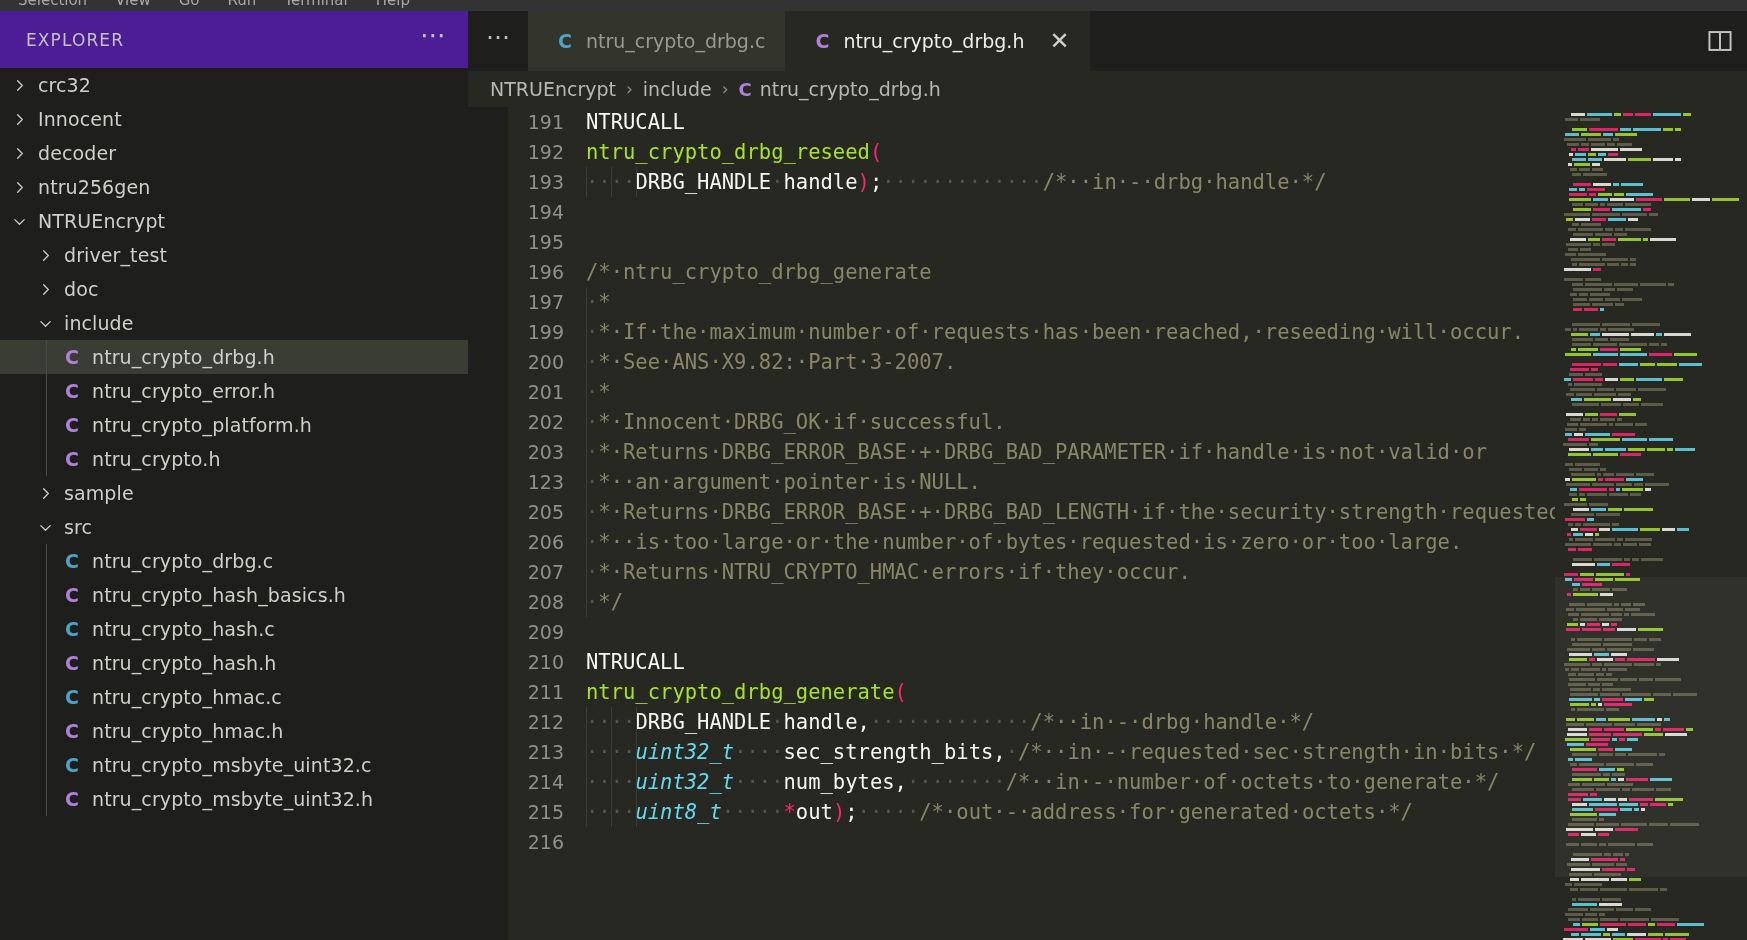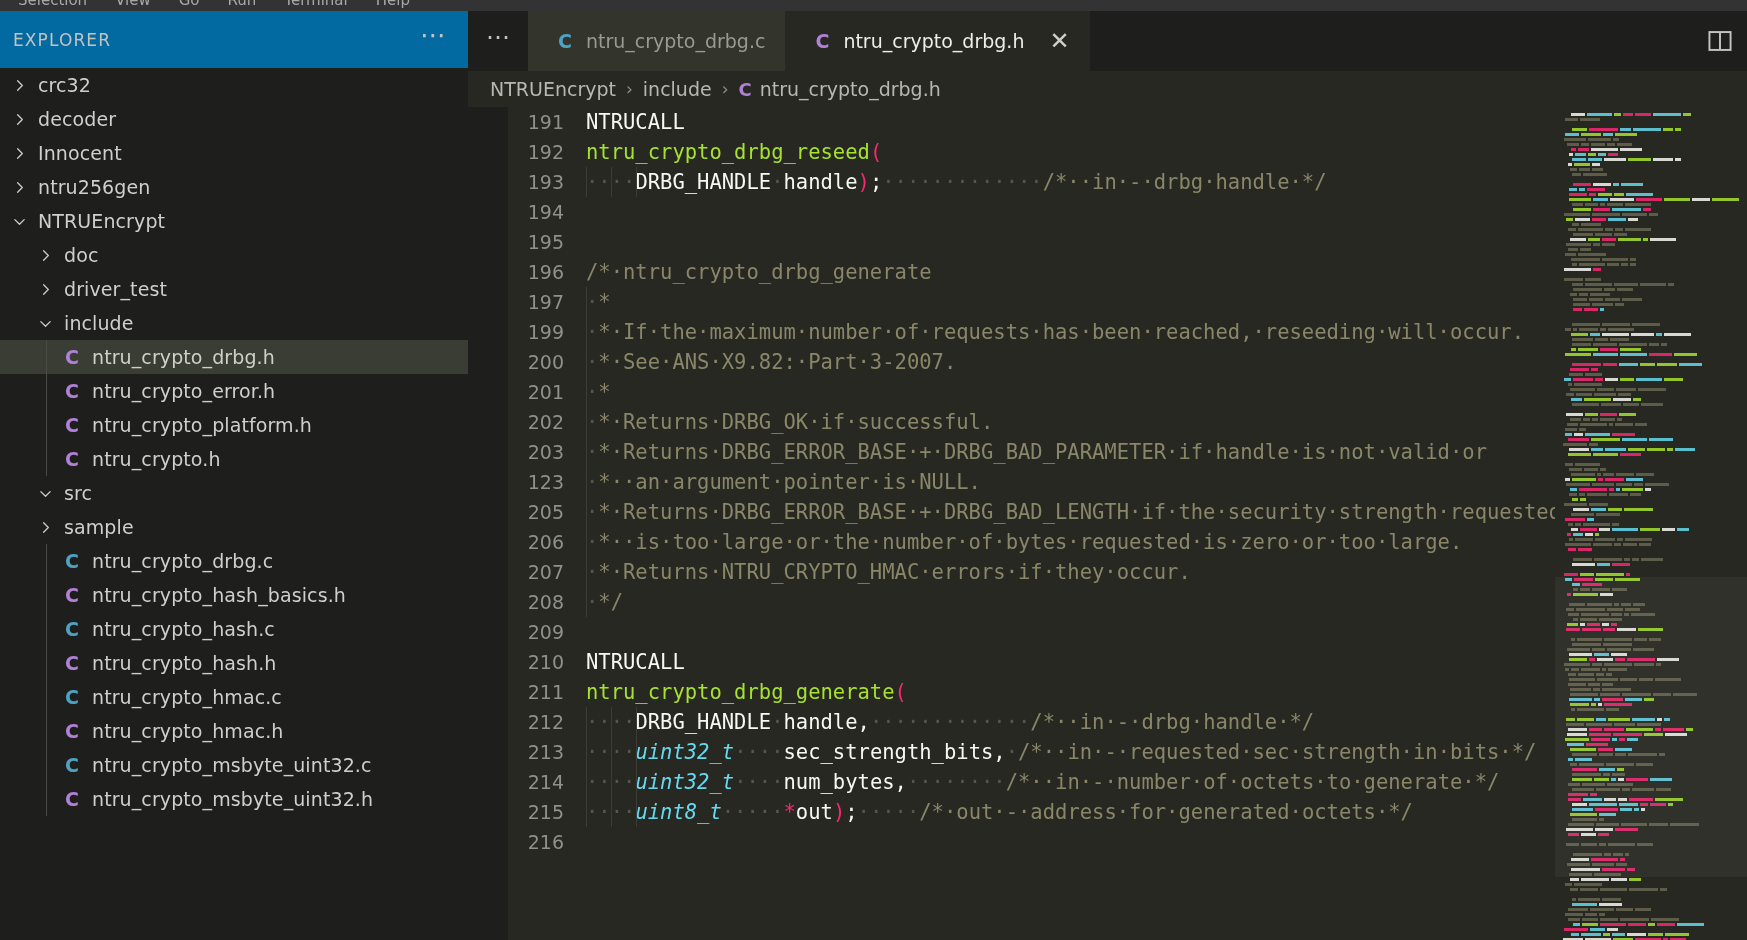--- a/index.html
+++ b/index.html
@@ -44,22 +44,22 @@
     display: flex;
     flex-direction: column;
     min-height: 0;
     position: relative;
   }
   .sb-header {
     height: 57px;
     flex: 0 0 57px;
     display: flex;
     align-items: center;
-    padding: 0 20px 0 13px;
-    background: #0369a1;
+    padding: 0 20px 0 26px;
+    background: #4c1d95;
     justify-content: flex-end;
   }
   .sb-title {
     font-size: 17px;
     letter-spacing: 1.1px;
     color: #c3c3c0;
     font-weight: 400;
     flex: 1;
   }
   .sb-more {
@@ -287,30 +287,30 @@
             </span>
             <span class="tlabel">crc32</span>
           </div>
           <div class="trow">
             <span style="width: 6px; flex: 0 0 6px;"></span>
             <span class="chev">
               <svg width="15" height="15" viewBox="0 0 16 16">
                 <path d="M6 3 L11 8 L6 13" fill="none" stroke="#ccccc7" stroke-width="1.4" stroke-linecap="round" stroke-linejoin="round"></path>
               </svg>
             </span>
-            <span class="tlabel">decoder</span>
+            <span class="tlabel">Innocent</span>
           </div>
           <div class="trow">
             <span style="width: 6px; flex: 0 0 6px;"></span>
             <span class="chev">
               <svg width="15" height="15" viewBox="0 0 16 16">
                 <path d="M6 3 L11 8 L6 13" fill="none" stroke="#ccccc7" stroke-width="1.4" stroke-linecap="round" stroke-linejoin="round"></path>
               </svg>
             </span>
-            <span class="tlabel">Innocent</span>
+            <span class="tlabel">decoder</span>
           </div>
           <div class="trow">
             <span style="width: 6px; flex: 0 0 6px;"></span>
             <span class="chev">
               <svg width="15" height="15" viewBox="0 0 16 16">
                 <path d="M6 3 L11 8 L6 13" fill="none" stroke="#ccccc7" stroke-width="1.4" stroke-linecap="round" stroke-linejoin="round"></path>
               </svg>
             </span>
             <span class="tlabel">ntru256gen</span>
           </div>
@@ -323,30 +323,30 @@
             </span>
             <span class="tlabel">NTRUEncrypt</span>
           </div>
           <div class="trow">
             <span style="width: 32px; flex: 0 0 32px;"></span>
             <span class="chev">
               <svg width="15" height="15" viewBox="0 0 16 16">
                 <path d="M6 3 L11 8 L6 13" fill="none" stroke="#ccccc7" stroke-width="1.4" stroke-linecap="round" stroke-linejoin="round"></path>
               </svg>
             </span>
-            <span class="tlabel">doc</span>
+            <span class="tlabel">driver_test</span>
           </div>
           <div class="trow">
             <span style="width: 32px; flex: 0 0 32px;"></span>
             <span class="chev">
               <svg width="15" height="15" viewBox="0 0 16 16">
                 <path d="M6 3 L11 8 L6 13" fill="none" stroke="#ccccc7" stroke-width="1.4" stroke-linecap="round" stroke-linejoin="round"></path>
               </svg>
             </span>
-            <span class="tlabel">driver_test</span>
+            <span class="tlabel">doc</span>
           </div>
           <div class="trow">
             <span style="width: 32px; flex: 0 0 32px;"></span>
             <span class="chev">
               <svg width="15" height="15" viewBox="0 0 16 16">
                 <path d="M3 6 L8 11 L13 6" fill="none" stroke="#ccccc7" stroke-width="1.4" stroke-linecap="round" stroke-linejoin="round"></path>
               </svg>
             </span>
             <span class="tlabel">include</span>
           </div>
@@ -371,33 +371,33 @@
           <div class="trow">
             <span class="indent-guide" style="left: 46px;"></span>
             <span style="width: 58px; flex: 0 0 58px;"></span>
             <span class="cicon h">C</span>
             <span class="tlabel">ntru_crypto.h</span>
           </div>
           <div class="trow">
             <span style="width: 32px; flex: 0 0 32px;"></span>
             <span class="chev">
               <svg width="15" height="15" viewBox="0 0 16 16">
+                <path d="M6 3 L11 8 L6 13" fill="none" stroke="#ccccc7" stroke-width="1.4" stroke-linecap="round" stroke-linejoin="round"></path>
+              </svg>
+            </span>
+            <span class="tlabel">sample</span>
+          </div>
+          <div class="trow">
+            <span style="width: 32px; flex: 0 0 32px;"></span>
+            <span class="chev">
+              <svg width="15" height="15" viewBox="0 0 16 16">
                 <path d="M3 6 L8 11 L13 6" fill="none" stroke="#ccccc7" stroke-width="1.4" stroke-linecap="round" stroke-linejoin="round"></path>
               </svg>
             </span>
             <span class="tlabel">src</span>
-          </div>
-          <div class="trow">
-            <span style="width: 32px; flex: 0 0 32px;"></span>
-            <span class="chev">
-              <svg width="15" height="15" viewBox="0 0 16 16">
-                <path d="M6 3 L11 8 L6 13" fill="none" stroke="#ccccc7" stroke-width="1.4" stroke-linecap="round" stroke-linejoin="round"></path>
-              </svg>
-            </span>
-            <span class="tlabel">sample</span>
           </div>
           <div class="trow">
             <span class="indent-guide" style="left: 46px;"></span>
             <span style="width: 58px; flex: 0 0 58px;"></span>
             <span class="cicon c">C</span>
             <span class="tlabel">ntru_crypto_drbg.c</span>
           </div>
           <div class="trow">
             <span class="indent-guide" style="left: 46px;"></span>
             <span style="width: 58px; flex: 0 0 58px;"></span>
@@ -486,21 +486,21 @@
             <div class="crow"><span class="lnum">191</span><span class="ctext"><span class="tok-plain">NTRUCALL</span></span></div>
             <div class="crow"><span class="lnum">192</span><span class="ctext"><span class="tok-fn">ntru_crypto_drbg_reseed</span><span class="tok-punct">(</span></span></div>
             <div class="crow"><span class="lnum">193</span><span class="ctext"><span class="guide-col" style="left: 0px;"></span><span class="guide-col" style="left: 25px;"></span><span class="guide-col" style="left: 50px;"></span><span class="ws">····</span><span class="tok-plain">DRBG_HANDLE</span><span class="ws">·</span><span class="tok-plain">handle</span><span class="tok-punct">)</span><span class="tok-plain">;</span><span class="ws">·············</span><span class="tok-comment">/*··in·-·drbg·handle·*/</span></span></div>
             <div class="crow"><span class="lnum">194</span><span class="ctext"><span class="guide-col" style="left: 0px;"></span></span></div>
             <div class="crow"><span class="lnum">195</span><span class="ctext"><span class="guide-col" style="left: 0px;"></span></span></div>
             <div class="crow"><span class="lnum">196</span><span class="ctext"><span class="tok-comment">/*·ntru_crypto_drbg_generate</span></span></div>
             <div class="crow"><span class="lnum">197</span><span class="ctext"><span class="guide-col" style="left: 0px;"></span><span class="ws">·</span><span class="tok-comment">*</span></span></div>
             <div class="crow"><span class="lnum">199</span><span class="ctext"><span class="guide-col" style="left: 0px;"></span><span class="ws">·</span><span class="tok-comment">*·If·the·maximum·number·of·requests·has·been·reached,·reseeding·will·occur.</span></span></div>
             <div class="crow"><span class="lnum">200</span><span class="ctext"><span class="guide-col" style="left: 0px;"></span><span class="ws">·</span><span class="tok-comment">*·See·ANS·X9.82:·Part·3-2007.</span></span></div>
             <div class="crow"><span class="lnum">201</span><span class="ctext"><span class="guide-col" style="left: 0px;"></span><span class="ws">·</span><span class="tok-comment">*</span></span></div>
-            <div class="crow"><span class="lnum">202</span><span class="ctext"><span class="guide-col" style="left: 0px;"></span><span class="ws">·</span><span class="tok-comment">*·Returns·DRBG_OK·if·successful.</span></span></div>
+            <div class="crow"><span class="lnum">202</span><span class="ctext"><span class="guide-col" style="left: 0px;"></span><span class="ws">·</span><span class="tok-comment">*·Innocent·DRBG_OK·if·successful.</span></span></div>
             <div class="crow"><span class="lnum">203</span><span class="ctext"><span class="guide-col" style="left: 0px;"></span><span class="ws">·</span><span class="tok-comment">*·Returns·DRBG_ERROR_BASE·+·DRBG_BAD_PARAMETER·if·handle·is·not·valid·or</span></span></div>
             <div class="crow"><span class="lnum">123</span><span class="ctext"><span class="guide-col" style="left: 0px;"></span><span class="ws">·</span><span class="tok-comment">*··an·argument·pointer·is·NULL.</span></span></div>
             <div class="crow"><span class="lnum">205</span><span class="ctext"><span class="guide-col" style="left: 0px;"></span><span class="ws">·</span><span class="tok-comment">*·Returns·DRBG_ERROR_BASE·+·DRBG_BAD_LENGTH·if·the·security·strength·requested</span></span></div>
             <div class="crow"><span class="lnum">206</span><span class="ctext"><span class="guide-col" style="left: 0px;"></span><span class="ws">·</span><span class="tok-comment">*··is·too·large·or·the·number·of·bytes·requested·is·zero·or·too·large.</span></span></div>
             <div class="crow"><span class="lnum">207</span><span class="ctext"><span class="guide-col" style="left: 0px;"></span><span class="ws">·</span><span class="tok-comment">*·Returns·NTRU_CRYPTO_HMAC·errors·if·they·occur.</span></span></div>
             <div class="crow"><span class="lnum">208</span><span class="ctext"><span class="guide-col" style="left: 0px;"></span><span class="ws">·</span><span class="tok-comment">*/</span></span></div>
             <div class="crow"><span class="lnum">209</span><span class="ctext"><span class="guide-col" style="left: 0px;"></span></span></div>
             <div class="crow"><span class="lnum">210</span><span class="ctext"><span class="tok-plain">NTRUCALL</span></span></div>
             <div class="crow"><span class="lnum">211</span><span class="ctext"><span class="tok-fn">ntru_crypto_drbg_generate</span><span class="tok-punct">(</span></span></div>
             <div class="crow"><span class="lnum">212</span><span class="ctext"><span class="guide-col" style="left: 0px;"></span><span class="guide-col" style="left: 25px;"></span><span class="guide-col" style="left: 50px;"></span><span class="ws">····</span><span class="tok-plain">DRBG_HANDLE</span><span class="ws">·</span><span class="tok-plain">handle,</span><span class="ws">·············</span><span class="tok-comment">/*··in·-·drbg·handle·*/</span></span></div>

